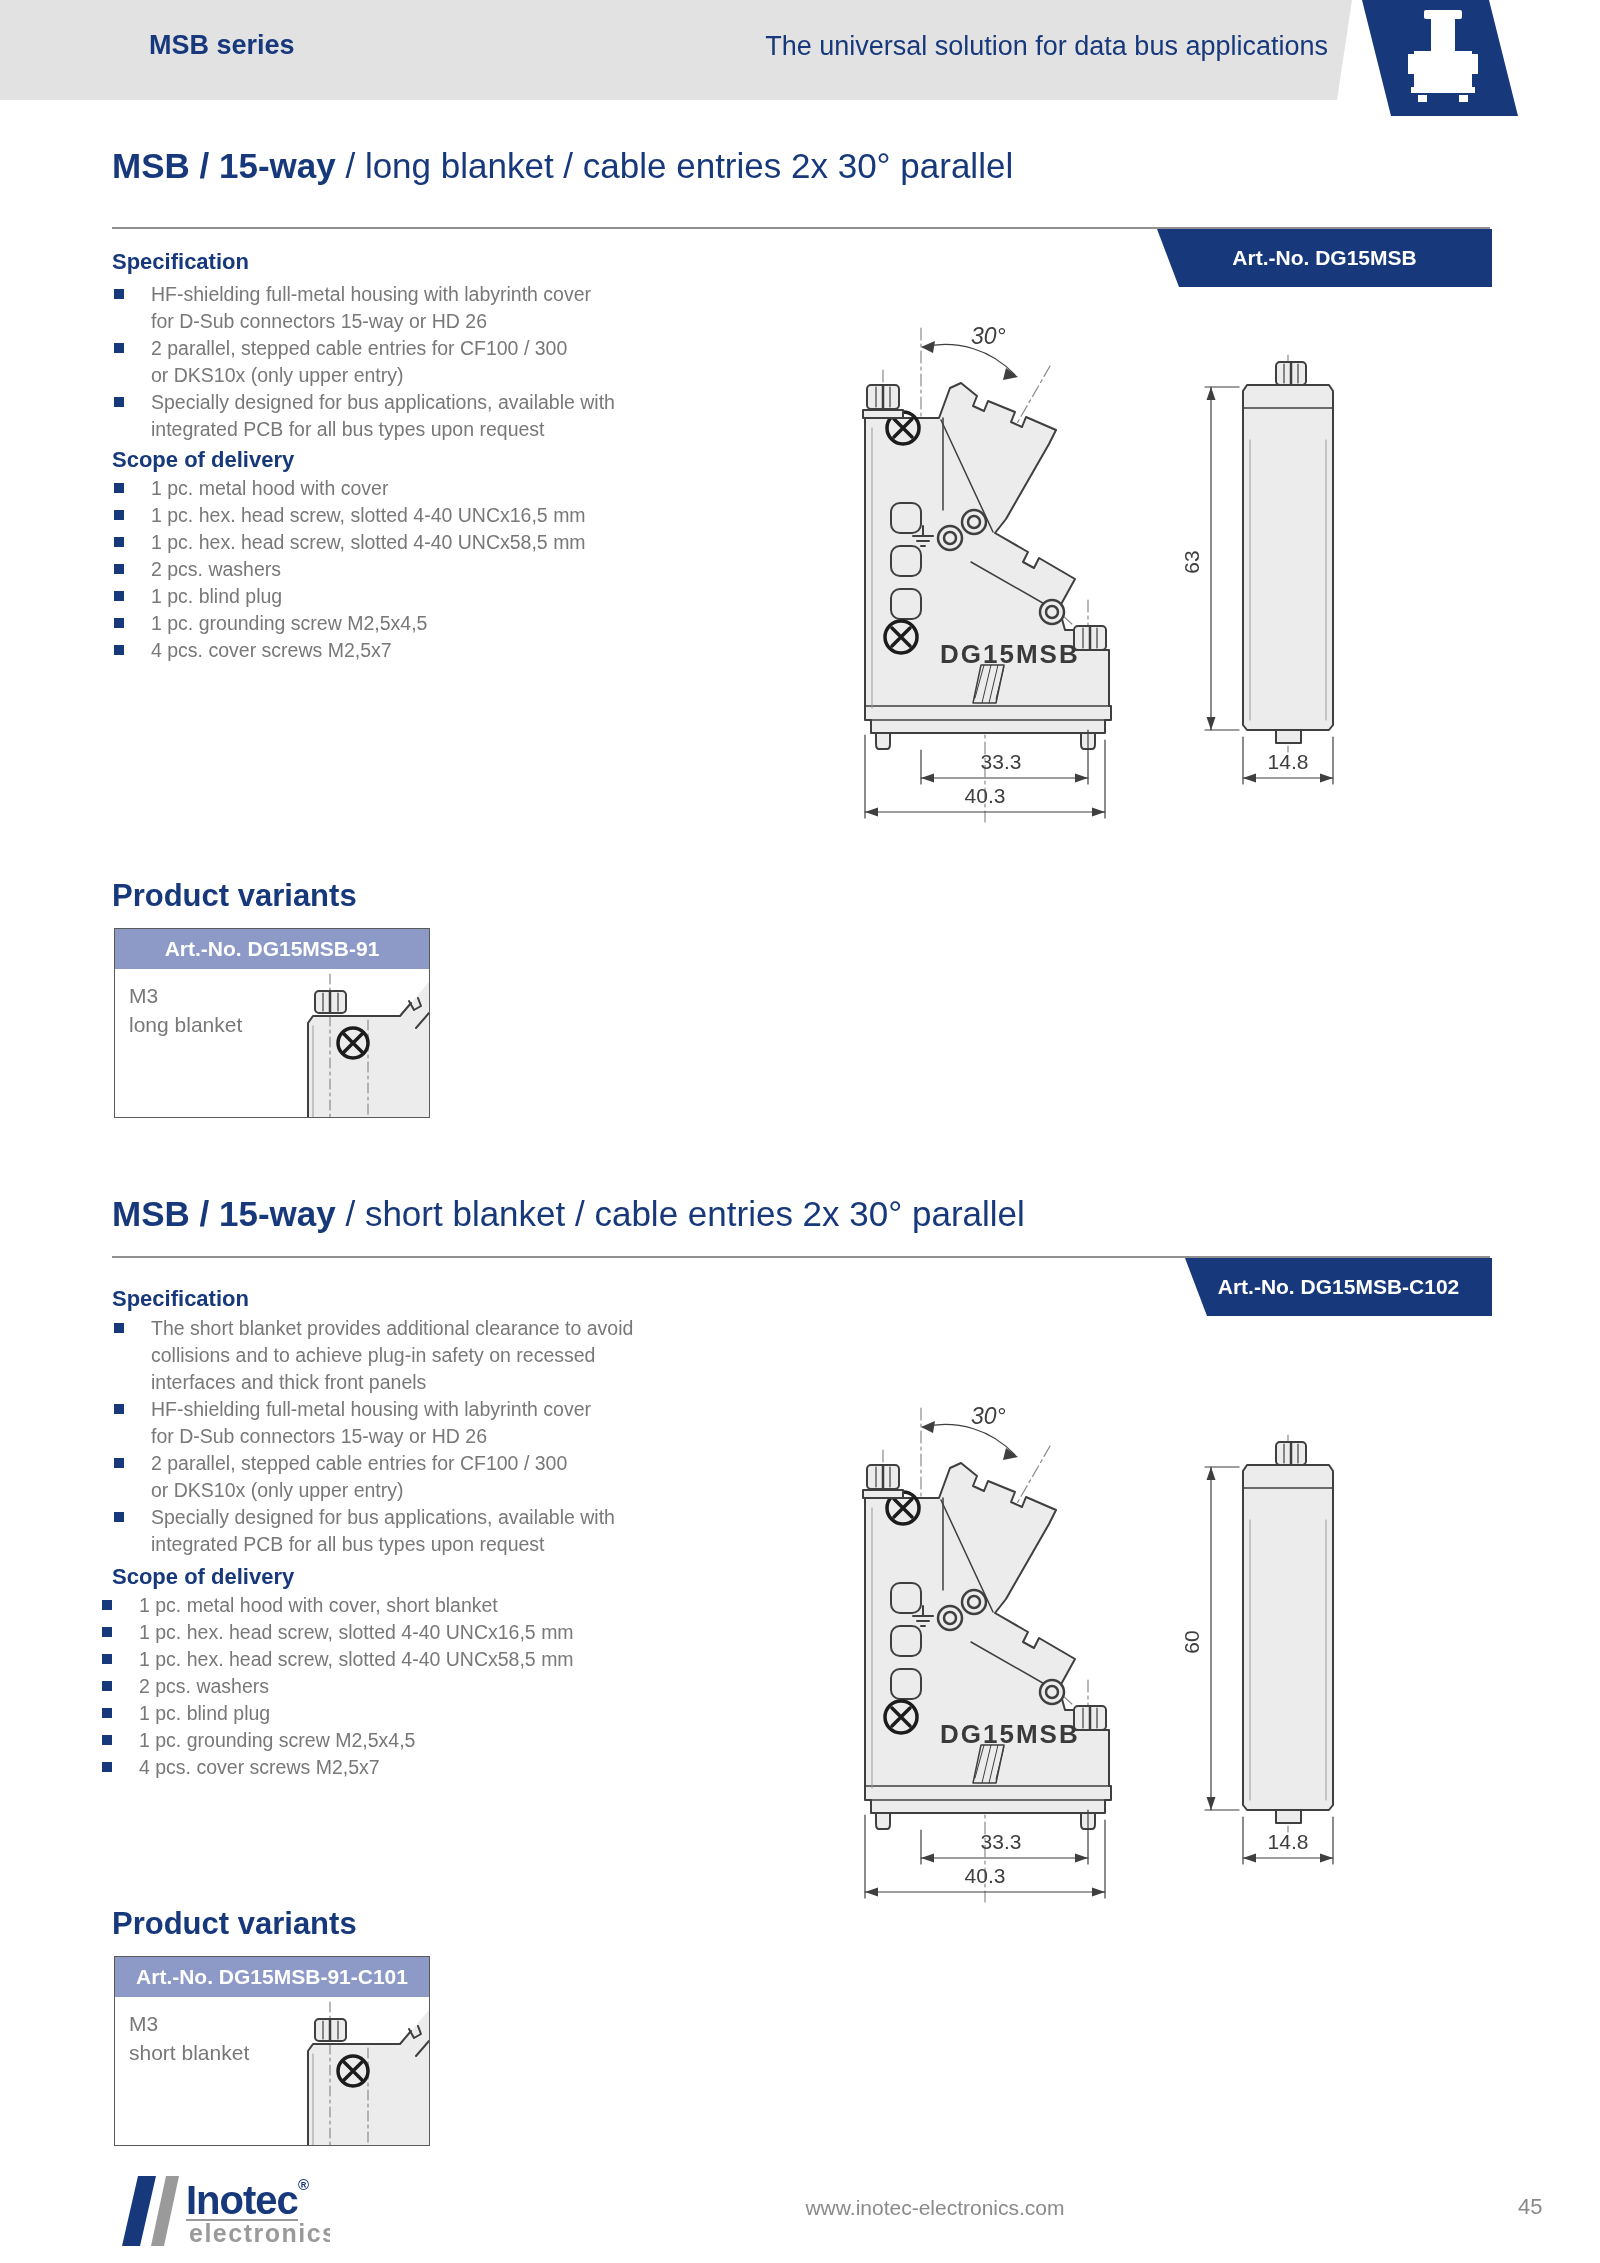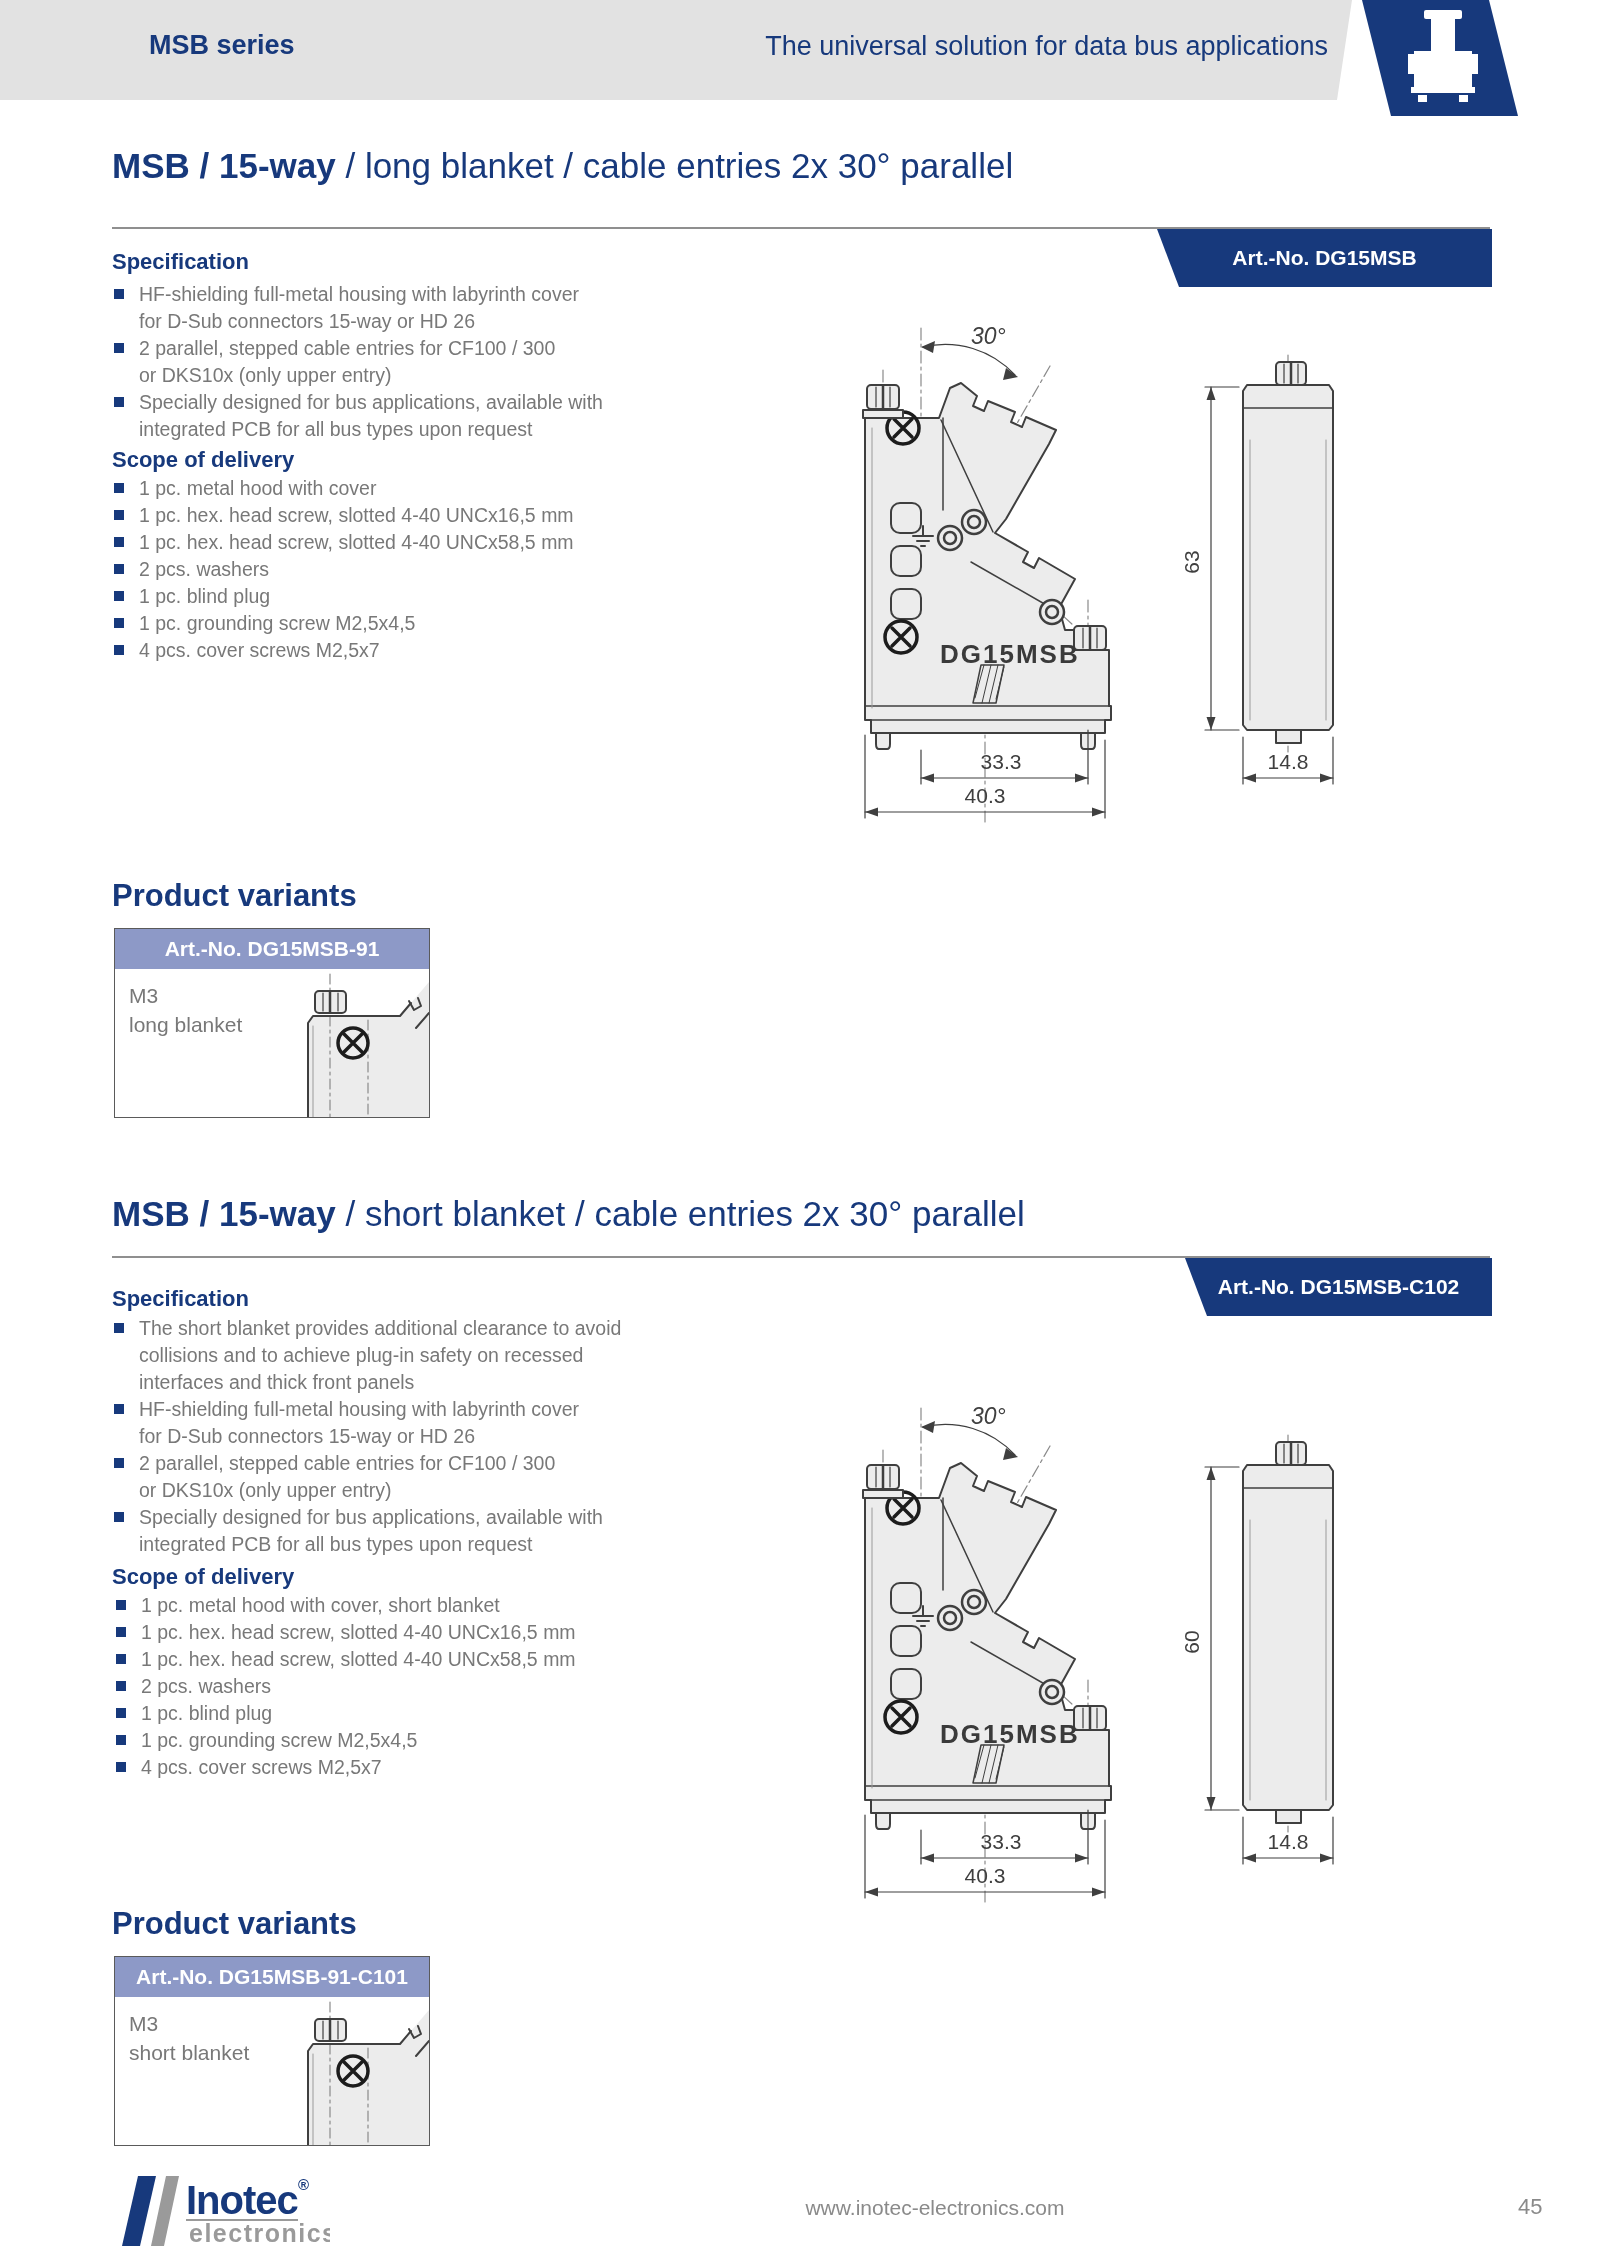--- a/index.html
+++ b/index.html
@@ -15,21 +15,21 @@
             clip-path:polygon(4px 0,131px 0,160px 100%,33px 100%);}
   
   .title{font-size:35px;color:#17397c;font-weight:400;white-space:nowrap;}
   .title .strong{font-weight:700;}
   .rule{left:112px;width:1378px;height:2px;background:#8f8f8f;}
   .badge{height:58px;background:#17397c;color:#fff;font-size:21px;font-weight:700;
          display:flex;align-items:center;justify-content:center;
          clip-path:polygon(0 0,100% 0,100% 100%,22px 100%);}
   .shead{font-size:22px;font-weight:700;color:#17397c;text-align:right;}
   .blist{width:580px;font-size:19.5px;line-height:27px;color:#787878;}
-  .bi{display:flex;}
+  .bi{display:flex;gap:12px;}
   .sq{width:10px;height:10px;background:#17397c;margin:8px 15px 0 2px;flex:none;}
   .bt{flex:1;}
   .pvhead{font-size:31px;font-weight:700;color:#17397c;}
   .vbox{width:316px;height:190px;border:1px solid #5a5a5a;background:#fff;box-sizing:border-box;}
   .vbox-hdr{height:40px;background:#8d99c7;color:#fff;font-size:21px;font-weight:700;
             display:flex;align-items:center;justify-content:center;}
   .vbox-txt{position:absolute;left:14px;top:52px;font-size:21px;line-height:29px;color:#787878;}
   .vbox-svg{position:absolute;right:0;bottom:0;}
   .foot-url{left:735px;top:2196px;width:400px;text-align:center;font-size:21px;color:#8a8a8a;}
   .foot-page{left:1518px;top:2194px;font-size:22px;color:#8a8a8a;}
@@ -343,21 +343,21 @@
     <div class="bi">
         <span class="sq"></span>
       <div class="bt">
           <div>Specially designed for bus applications, available with</div>
           <div>integrated PCB for all bus types upon request</div>
         </div>
       </div>
   </div>
 
   <div class="abs shead" style="left:112px;top:1564px">Scope of delivery</div>
-  <div class="abs blist" style="left:114px;top:1592px">
+  <div class="abs blist" style="left:100px;top:1592px">
     <div class="bi">
         <span class="sq"></span>
         <div class="bt">1 pc. metal hood with cover, short blanket</div>
       </div>
     <div class="bi">
         <span class="sq"></span>
         <div class="bt">1 pc. hex. head screw, slotted 4-40 UNCx16,5 mm</div>
       </div>
     <div class="bi">
         <span class="sq"></span>

